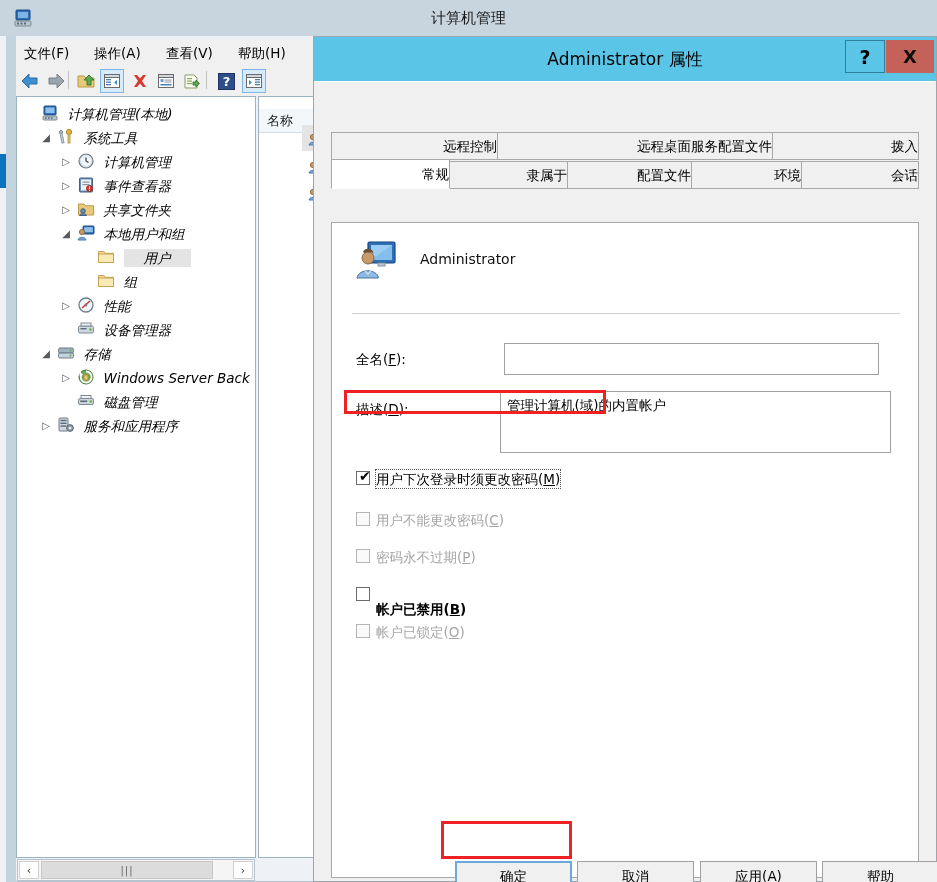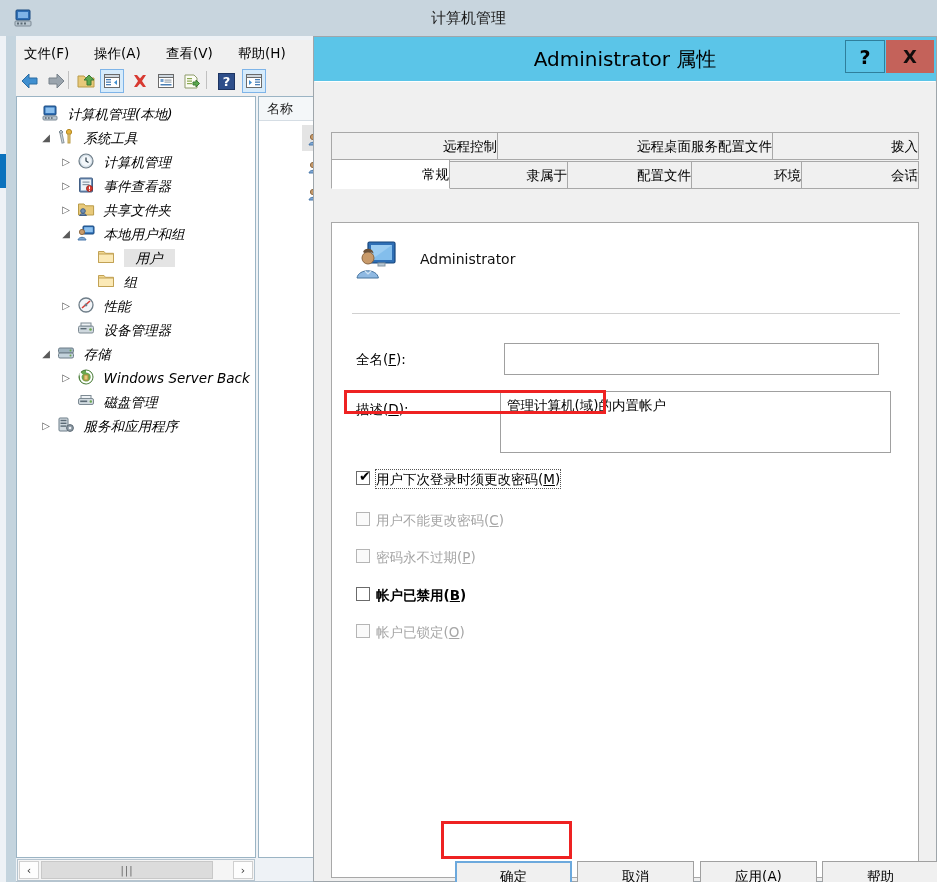--- a/index.html
+++ b/index.html
@@ -74,21 +74,21 @@
   }
   .tnode .exp {
     display: inline-block; width: 14px; text-align: center;
     color: #5a5a5a; font-size: 10px; vertical-align: middle;
   }
   .tnode .ticon {
     display: inline-block; width: 18px; height: 18px;
     vertical-align: middle; margin-right: 4px; position: relative; top: -1px;
   }
   .tnode .tlabel { vertical-align: middle; }
-  .tnode.sel .tlabel { background: #e4e4e4; padding: 1px 12px; }
+  .tnode.sel .tlabel { background: #e4e4e4; padding: 1px 20px; }
 
   .hscroll {
     position: absolute; left: 17px; top: 823px; width: 238px; height: 22px;
     background: #f5f5f5; border: 1px solid #b5c4cf;
   }
   .hs-arrow {
     position: absolute; top: 1px; width: 20px; height: 18px;
     background: #fdfdfd; border: 1px solid #cfcfcf;
     display: flex; align-items: center; justify-content: center;
     font-size: 11px; color: #333;
@@ -100,21 +100,21 @@
     color: #666; font-size: 10px; letter-spacing: 1px;
   }
 
   
   .list-pane {
     position: absolute; left: 258px; top: 60px; width: 70px; height: 762px;
     background: #ffffff; border: 1px solid #9bb4c4; border-right: none;
     overflow: hidden;
   }
   .list-head {
-    position: absolute; left: 0; top: 0; width: 70px; height: 24px;
+    position: absolute; left: 0; top: 12px; width: 70px; height: 24px;
     background: #f4f7f9; border-bottom: 1px solid #d5dde4;
     line-height: 24px; padding-left: 8px; font-size: 13px; color: #222;
   }
   .list-row {
     position: absolute; left: 0; width: 70px; height: 26px;
     line-height: 26px; font-size: 13.5px; color: #111; white-space: nowrap; margin-left: 43px;
   }
   .list-row.sel { background: #e4e4e4; }
   .list-row .licon {
     display: inline-block; width: 18px; height: 18px;
@@ -130,21 +130,21 @@
     position: absolute; left: 313px; top: 36px; width: 624px; height: 846px;
     background: #f0f0f0;
     border: 1px solid #9fa6ab;
   }
   .dlg-title {
     position: absolute; left: 0; top: 0; width: 622px; height: 44px;
     background: #5bc5e8;
   }
   .dlg-title .dt-text {
     position: absolute; left: 0; top: 0; width: 622px; height: 28px;
-    line-height: 44px; text-align: center; font-size: 20px; color: #000;
+    line-height: 44px; text-align: center; font-size: 17px; color: #000;
   }
   .dlg-btn-help {
     position: absolute; right: 51px; top: 3px; width: 40px; height: 33px;
     background: #5bc5e8; border: 1px solid #2f7f9c;
     display: flex; align-items: center; justify-content: center;
     font-size: 19px; font-weight: bold; color: #000;
   }
   .dlg-btn-close {
     position: absolute; right: 2px; top: 3px; width: 48px; height: 33px;
     background: #c4625a;
@@ -197,21 +197,21 @@
   .cbox.dim { border-color: #b5b5b5; background: #fafafa; }
   .cbox .tick {
     position: absolute; left: 2px; top: -3px; font-size: 14px;
     color: #000; line-height: 14px;
   }
   .cblabel {
     position: absolute; left: 20px; top: 0; height: 18px; line-height: 18px;
     font-size: 13.5px; color: #000; white-space: nowrap;
   }
   .cblabel.dim { color: #a6a6a6; }
-  .cblabel.bold { font-weight: bold; }
+  .cblabel.bold { font-weight: bold; margin-top: 14px; }
   .focus-dots { outline: 1px dotted #555; outline-offset: 0px; }
 
   
   .dbtn {
     position: absolute; height: 32px; width: 117px;
     background: #f0f0f0; border: 1px solid #a0a0a0;
     font-size: 13.5px; color: #000;
     display: flex; align-items: center; justify-content: center;
     font-family: "DejaVu Sans", "Liberation Sans", sans-serif;
   }

